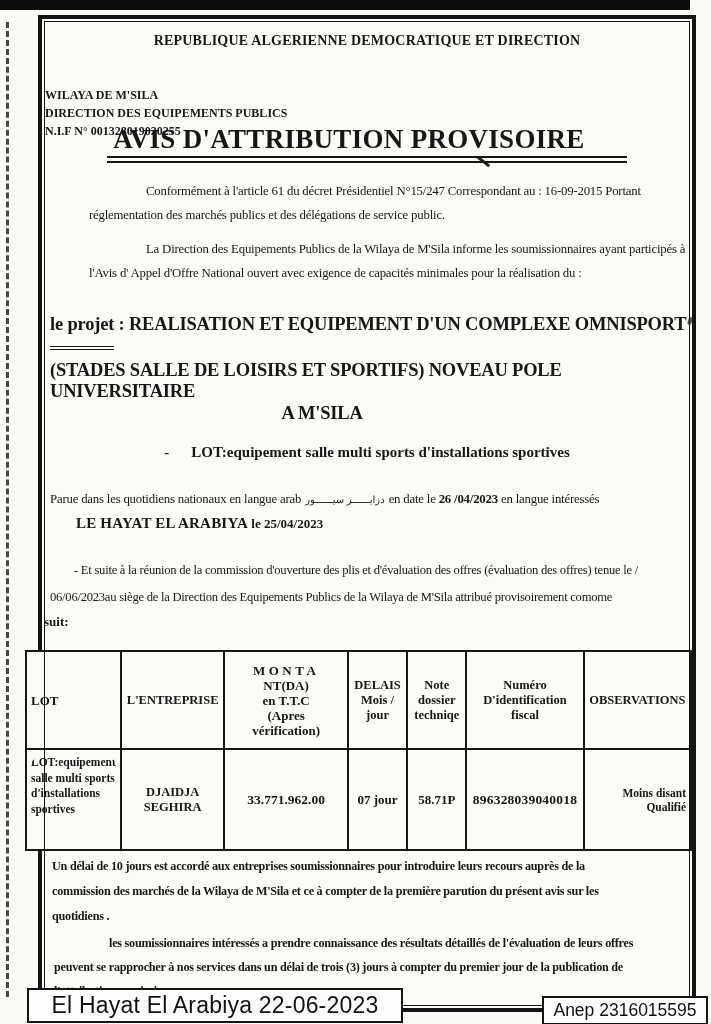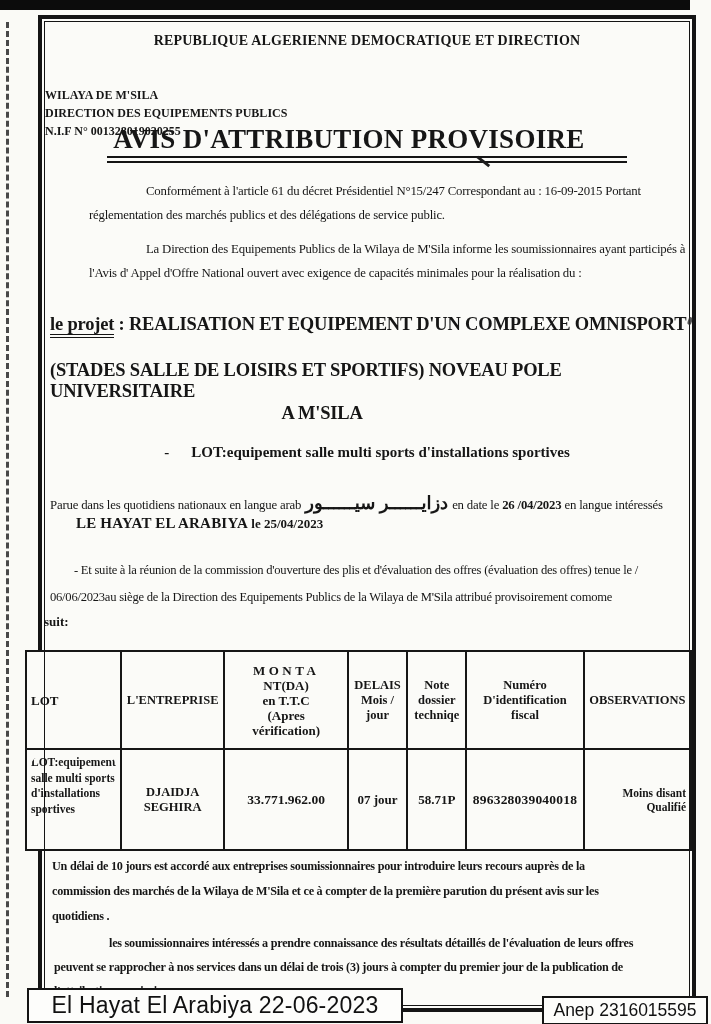--- a/index.html
+++ b/index.html
@@ -23,28 +23,28 @@
   .titlewrap{top:105px; width:100%; text-align:center;}
   .doc-title{
     display:inline-block; font-size:27px; font-weight:bold; letter-spacing:.3px;
     border-bottom:7px double #141414; padding:0 42px 1px 6px;
   }
   .para{font-size:12.8px; letter-spacing:-.2px; line-height:24px; white-space:pre-line;margin-left:41px;}
   .p1{top:160px; left:6px; width:642px; text-indent:57px;}
   .p2{top:218px; left:6px; width:642px; text-indent:57px;}
   .proj{font-size:18.5px; font-weight:bold; letter-spacing:-.2px;}
   .proj1{top:295px; left:8px;}
-  .proj-label{border-bottom:4px double #141414; padding-bottom:0px;}
+  .proj-label{border-bottom:4px double #141414; padding-bottom:12px;}
   .proj2{top:341px; left:8px;}
   .proj3{top:384px; width:560px; text-align:center;}
   .lotline{top:425px; width:100%; text-align:center; font-size:15px; font-weight:bold;}
   .lotline .dash{margin-right:22px; font-weight:bold;}
   .pub1{top:473px; left:8px; width:644px; white-space:nowrap; font-size:12.8px; letter-spacing:-.2px;}
   .pub1 .b{font-weight:bold;}
-  .pub1 .ar{font-weight:bold; font-size:18px; margin:0 4px;}
+  .pub1 .ar{font-weight:normal; font-size:10px; margin:0 4px;}
   .pub2{top:496px; left:34px; font-size:13px;}
   .pub2 .paper{font-weight:bold; font-size:15px; letter-spacing:.2px;}
   .pub2 .pdate{font-weight:bold; font-size:13px;}
   .meet{top:538px; left:8px; width:648px; text-indent:24px; font-size:12.6px;
     letter-spacing:-.25px; line-height:27px; white-space:pre-line;}
   .suit{top:595px; left:2px; font-size:13px; font-weight:bold;}
   .tablewrap{top:631px; left:-17px;}
   table.award{border-collapse:collapse; table-layout:fixed; background:#fbfbf8;}
   table.award th, table.award td{
     border:2.5px solid #161616; padding:2px 4px; overflow:hidden;

